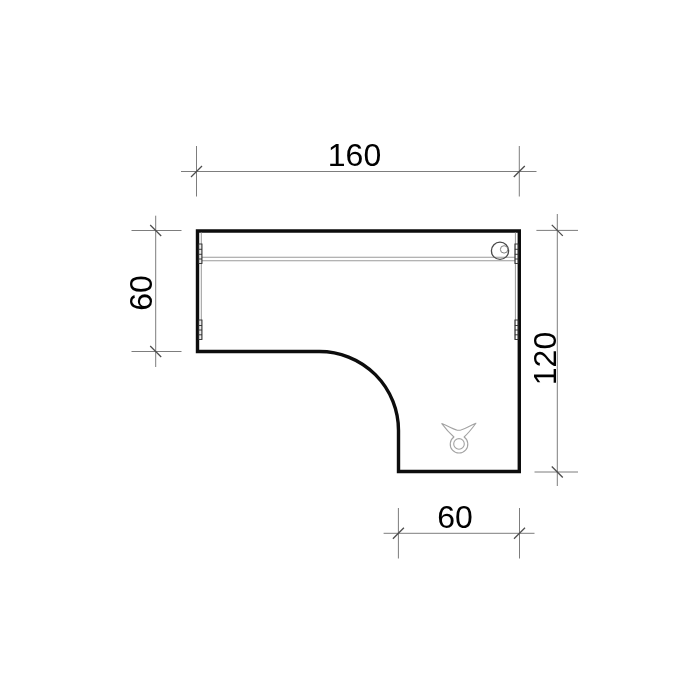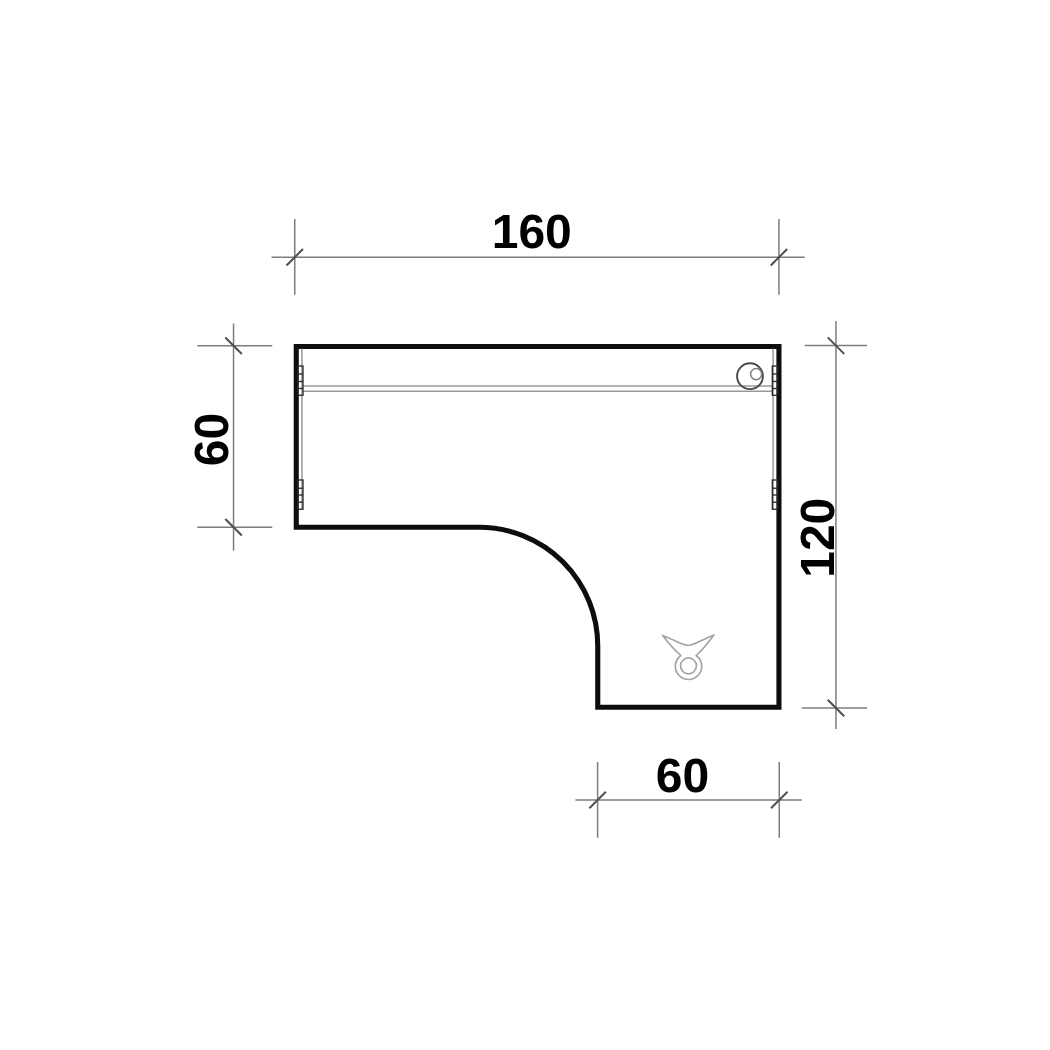--- a/index.html
+++ b/index.html
@@ -1,16 +1,16 @@
 <!DOCTYPE html>
 <html><head>
 <meta charset="utf-8">
 <style>
   html,body{margin:0;padding:0;background:#ffffff;}
-  .stage{width:554px;height:700px;position:relative;background:#f97316;font-weight:bold;}
+  .stage{width:554px;height:700px;position:relative;background:#f97316;}
   text{font-family:"Liberation Sans",sans-serif;fill:#000;}
 </style>
 </head>
 <body>
 <div class="stage">
 <svg width="700" height="700" viewBox="0 0 700 700">
 
   <rect x="0" y="0" width="700" height="700" fill="#ffffff"></rect>
 
   <path d="M197.5 231 H519.3 V471.5 H398.5 V430.5 A79 79 0 0 0 319.5 351.5 H197.5 Z" fill="none" stroke="#0d0d0d" stroke-width="3.4" stroke-linejoin="miter"></path>

